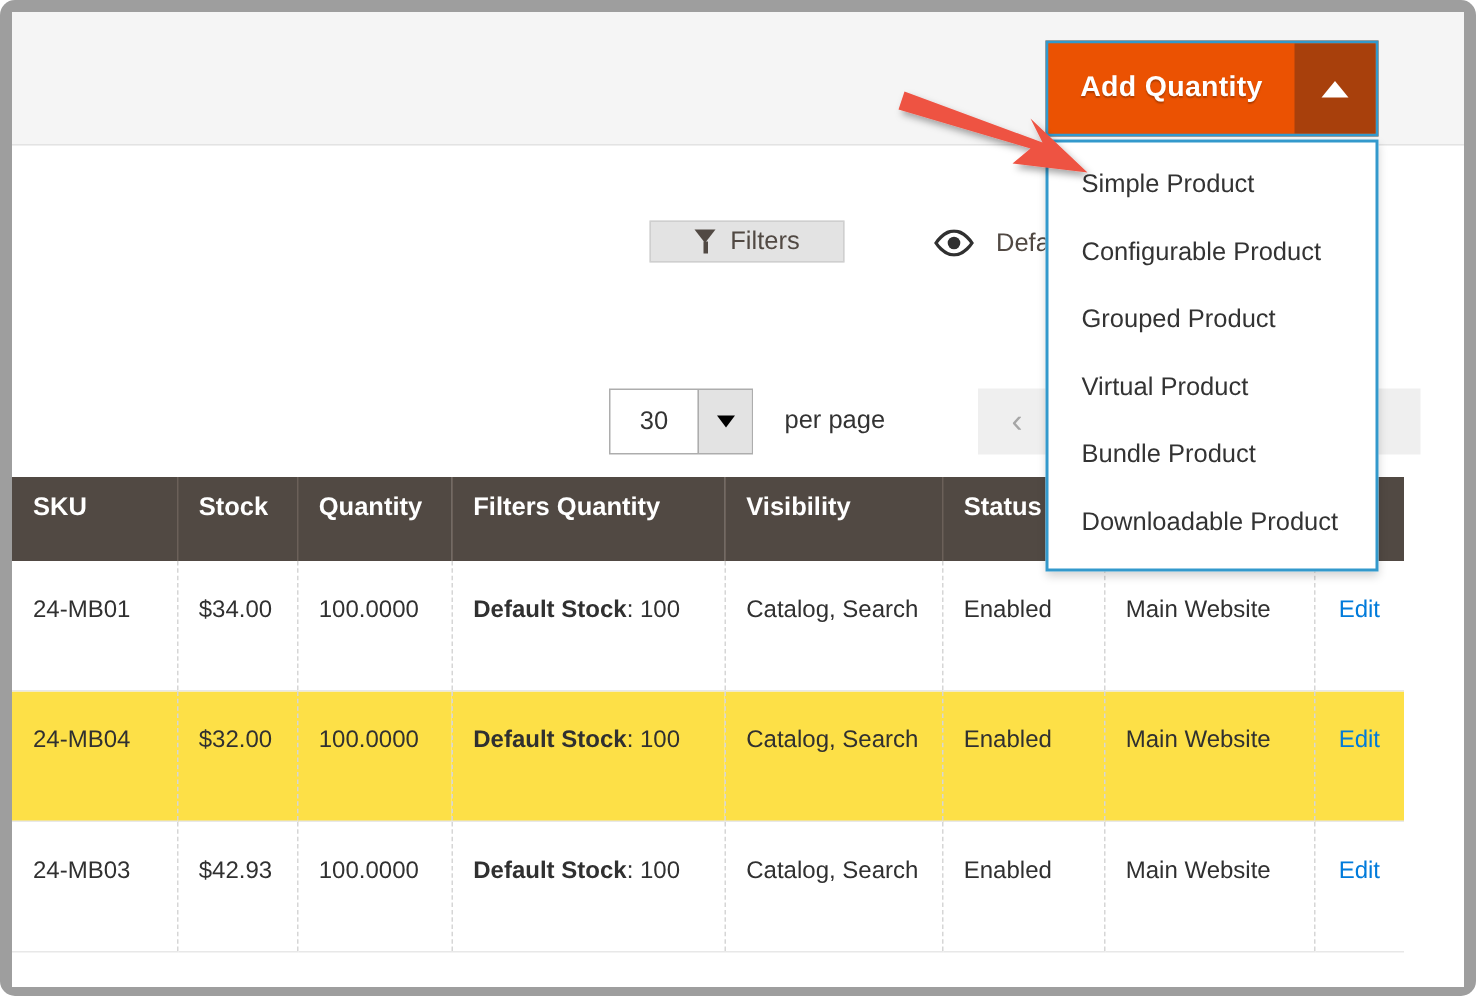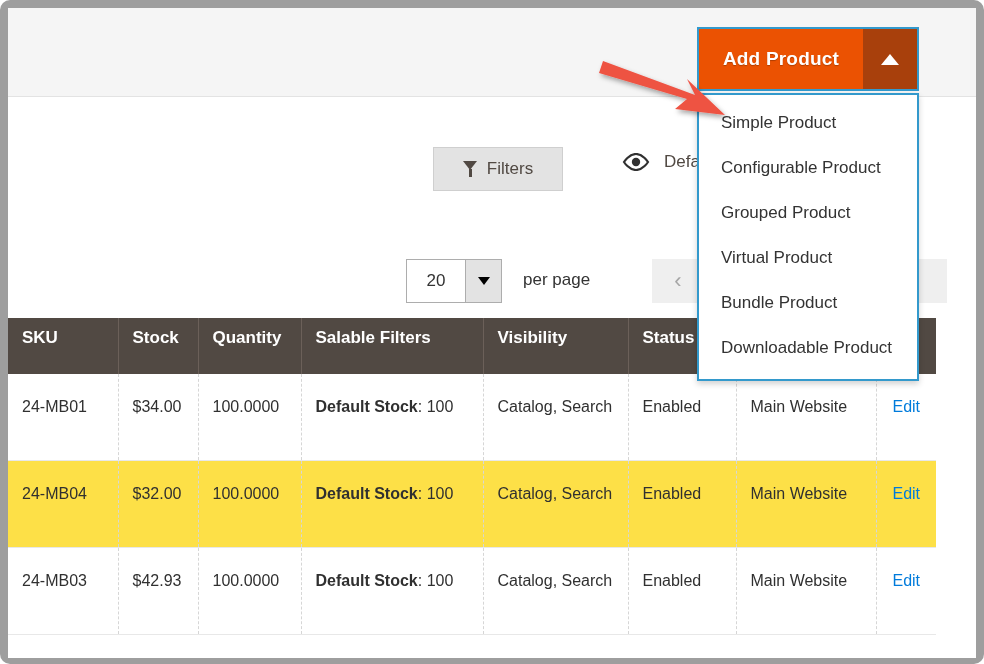--- a/index.html
+++ b/index.html
@@ -95,21 +95,21 @@
 
   
   #toolbar-row {
     position: absolute;
     left: 0; top: 130px;
     width: 968px; height: 56px;
   }
   #filters-button {
     position: absolute;
     left: 425px; top: 9px;
-    width: 130px; height: 44px;
+    width: 130px; height: 28px;
     background: #e3e3e3;
     border: 1px solid #cfcfcf;
     display: flex;
     align-items: center;
     justify-content: center;
     gap: 9px;
     cursor: pointer;
   }
   .funnel-icon {
     width: 15px; height: 16px;
@@ -293,21 +293,21 @@
             <path d="M14 1C7 1 2 9 2 9s5 8 12 8 12-8 12-8-5-8-12-8z" fill="none" stroke="#303030" stroke-width="2.2"></path>
             <circle cx="14" cy="9" r="4.2" fill="#303030"></circle>
           </svg>
         </span>
         <span id="view-label">Default V</span>
       </div>
     </div>
 
     <div id="pager-row">
       <div id="per-page-select">
-        <span id="per-page-value">20</span>
+        <span id="per-page-value">30</span>
         <span id="per-page-caret-box">
           <span class="caret-down"></span>
         </span>
       </div>
       <div id="per-page-label">per page</div>
       <div id="pager-prev">‹</div>
       <div id="pager-next"></div>
     </div>
 
     <div id="grid">
@@ -320,21 +320,21 @@
           <col style="width:145px">
           <col style="width:108px">
           <col style="width:140px">
           <col style="width:60px">
         </colgroup>
         <thead>
           <tr>
             <th>SKU</th>
             <th>Stock</th>
             <th>Quantity</th>
-            <th>Salable Filters</th>
+            <th>Filters Quantity</th>
             <th>Visibility</th>
             <th>Status</th>
             <th></th>
             <th></th>
           </tr>
         </thead>
         <tbody>
           <tr class="odd">
             <td>24-MB01</td>
             <td>$34.00</td>
@@ -363,21 +363,21 @@
             <td>Catalog, Search</td>
             <td>Enabled</td>
             <td>Main Website</td>
             <td class="edit-cell"><a class="edit-link">Edit</a></td>
           </tr>
         </tbody>
       </table>
     </div>
 
     <div id="add-product-wrap">
-      <div id="add-product-button">Add Product</div>
+      <div id="add-product-button">Add Quantity</div>
       <div id="add-product-toggle">
         <span class="caret-up"></span>
       </div>
     </div>
 
     <div id="add-product-menu">
       <div class="menu-item">Simple Product</div>
       <div class="menu-item">Configurable Product</div>
       <div class="menu-item">Grouped Product</div>
       <div class="menu-item">Virtual Product</div>

